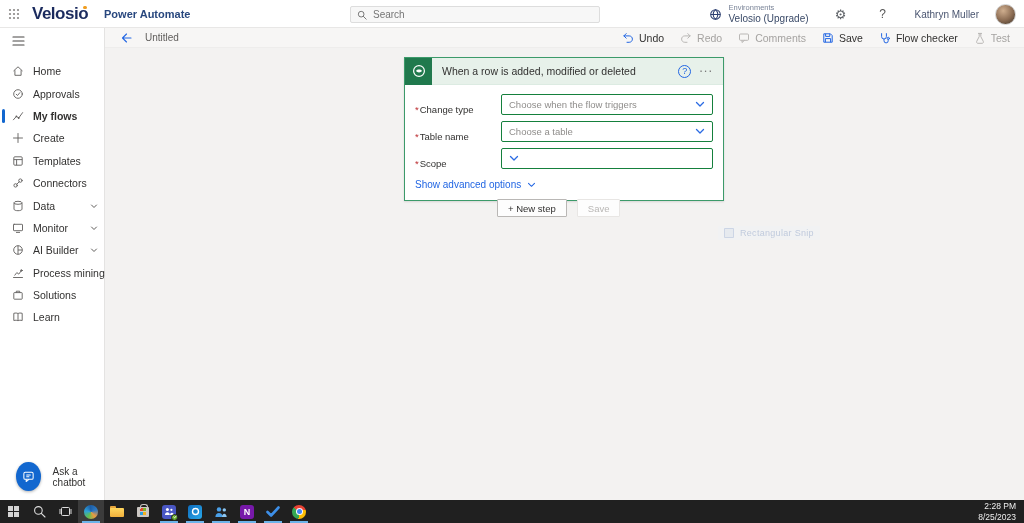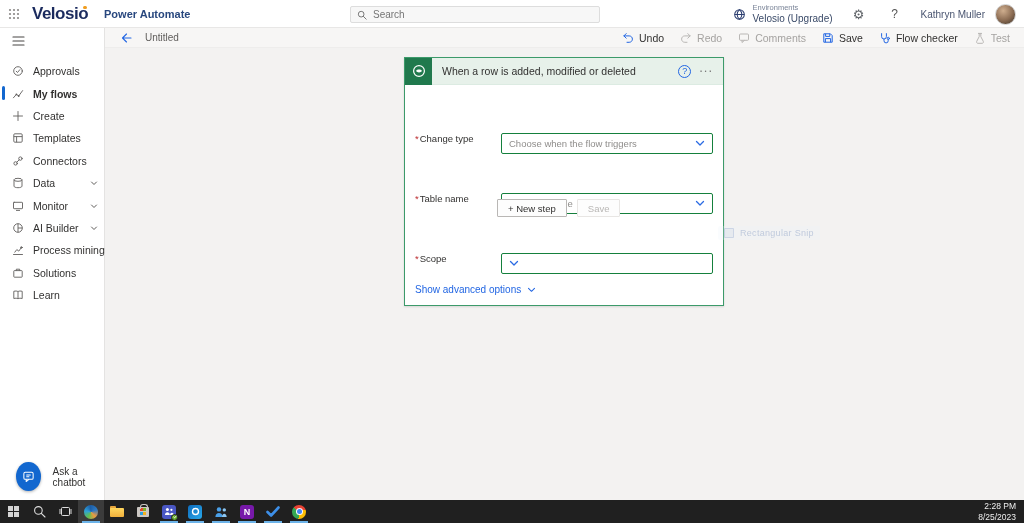--- a/index.html
+++ b/index.html
@@ -12,21 +12,21 @@
     border-bottom:1px solid #e8e7e6; display:flex; align-items:center; z-index:5; }
   .waffle { width:28px; height:28px; display:flex; align-items:center; justify-content:center; cursor:pointer; }
   .logo-wrap { position:relative; display:flex; align-items:baseline; margin-left:4px; }
   .logo-text { font-size:17px; font-weight:bold; color:#1b2b5e; letter-spacing:-0.5px; }
   .logo-dot { position:absolute; top:2px; left:51px; width:3.5px; height:3.5px; background:#f09d1e; border-radius:50%; }
   .product-name { margin-left:16px; font-size:11px; font-weight:bold; color:#28477e; }
   .search-box { position:absolute; left:350px; top:6px; width:250px; height:17px; background:#f7f7f7;
     border:1px solid #ddd; border-radius:2px; display:flex; align-items:center; padding:0 6px; gap:6px; }
   .search-box input { border:none; outline:none; background:transparent; font-size:10px; color:#555; width:100%;
     font-family:"Liberation Sans", sans-serif; }
-  .hdr-right { position:absolute; right:0; top:0; height:28px; display:flex; align-items:center; gap:16px; padding-right:8px; }
+  .hdr-right { position:absolute; right:0; top:0; height:28px; display:flex; align-items:center; gap:22px; padding-right:8px; }
   .env-block { display:flex; align-items:center; gap:6px; cursor:pointer; }
   .env-text { display:flex; flex-direction:column; line-height:1.15; }
   .env-label { font-size:7.5px; color:#7a8498; }
   .env-value { font-size:10px; color:#3a4a68; }
   .hdr-icon-btn { width:20px; height:20px; display:flex; align-items:center; justify-content:center;
     color:#5f6368; cursor:pointer; }
   .gear-glyph { font-size:13px; }
   .help-glyph { font-size:12px; color:#555; }
   .user-name { font-size:10px; color:#4a5570; }
   .avatar { width:21px; height:21px; border-radius:50%; margin-left:-6px;
@@ -69,21 +69,21 @@
     border:1px solid #3c9a6a; box-shadow:0 0.6px 1.8px rgba(0,0,0,.12); }
   .card-header { height:27px; background:#e7f1ea; display:flex; align-items:center; border-bottom:1px solid #dcebe2; }
   .card-app-icon { width:27px; height:27px; background:#20794d; flex:0 0 27px; display:flex;
     align-items:center; justify-content:center; }
   .card-title { flex:1; padding-left:10px; font-size:10.5px; color:#323130; white-space:nowrap; overflow:hidden; }
   .card-help { width:13px; height:13px; border:1px solid #2266e3; color:#2266e3; border-radius:50%;
     font-size:9px; display:flex; align-items:center; justify-content:center; cursor:pointer; margin-right:8px; }
   .card-more { color:#7a7a7a; font-size:13px; letter-spacing:1px; cursor:pointer; margin-right:10px;
     line-height:8px; padding-bottom:6px; }
   .card-body { padding:9px 10px 10px 10px; background:#fff; }
-  .field-row { display:flex; align-items:flex-start; margin-bottom:6px;margin-top:39px; }
+  .field-row { display:flex; align-items:flex-end; margin-bottom:6px; }
   .field-label { width:86px; flex:0 0 86px; font-size:9.5px; color:#323130; }
   .req { color:#bc2f32; margin-right:1px; }
   .dropdown { flex:1; height:21px; border:1px solid #15803d; border-radius:2px; background:#fff;
     display:flex; align-items:center; padding:0 7px; cursor:pointer; }
   .dd-placeholder { flex:1; font-size:9.5px; color:#8f8d8b; white-space:nowrap; overflow:hidden; }
   .dd-chevron { display:flex; color:#2b6be3; }
   .advanced-link { margin-top:10px; display:flex; align-items:center; gap:6px; color:#2266e3;
     font-size:10px; cursor:pointer; width:fit-content; }
   .advanced-link .ic { display:flex; color:#2266e3; }
 
@@ -197,20 +197,28 @@
 
   <div class="sidebar">
     <div class="hamburger">
       <svg width="13" height="10" viewBox="0 0 13 10" stroke-width="1.2" stroke-linecap="round">
         <path d="M1 1h11M1 5h11M1 9h11"></path>
       </svg>
     </div>
 
     <div class="nav-list">
 
+      <div class="nav-item">
+        <span class="nav-icon">
+          <svg width="12" height="12" viewBox="0 0 12 12" fill="none" stroke="currentColor" stroke-width=".9" stroke-linejoin="round">
+              <path d="M1.5 6 6 1.8 10.5 6M2.9 5.2V10.3h6.2V5.2"></path>
+            </svg>
+        </span>
+        <span class="nav-label">Home</span>
+      </div>
 
       <div class="nav-item">
         <span class="nav-icon">
           <svg width="12" height="12" viewBox="0 0 12 12" fill="none" stroke="currentColor" stroke-width=".9" stroke-linecap="round" stroke-linejoin="round">
               <circle cx="6" cy="6" r="4.3"></circle>
               <path d="M4.2 6.2l1.3 1.3 2.3-2.8"></path>
             </svg>
         </span>
         <span class="nav-label">Approvals</span>
       </div>

